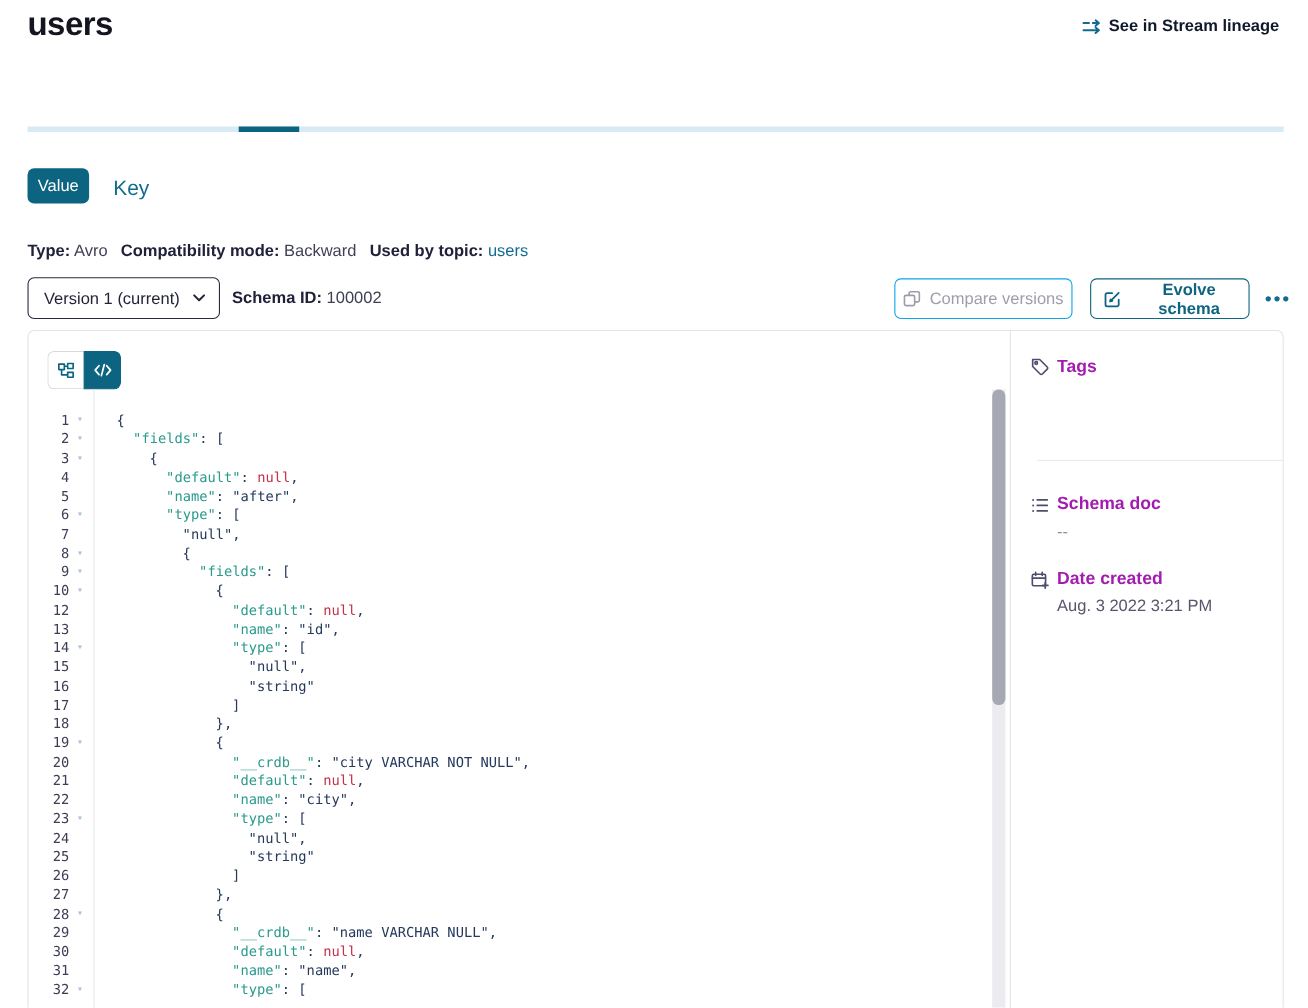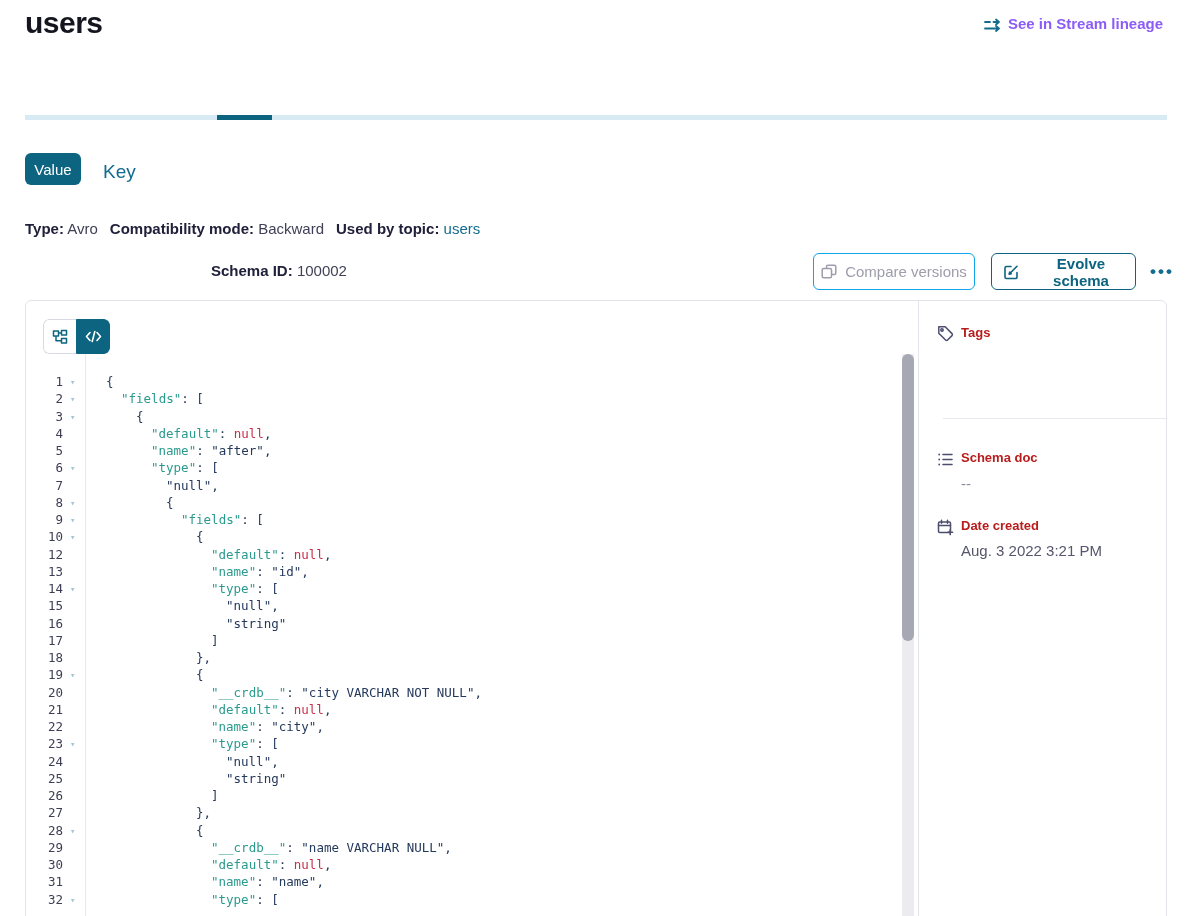--- a/index.html
+++ b/index.html
@@ -2,22 +2,22 @@
 <html><head>
 <meta charset="utf-8">
 <style>
   * { margin:0; padding:0; box-sizing:border-box; }
   html,body { width:1189px; height:916px; overflow:hidden; background:#ffffff;
     font-family:"Liberation Sans", sans-serif; color:#23233a; }
   #app { position:relative; width:1189px; height:916px; }
 
   
   .page-title { position:absolute; left:25px; top:6px; font-size:30px; font-weight:700; color:#15151f; letter-spacing:-0.5px; }
-  .lineage-link { position:absolute; right:26px; top:15px; display:flex; align-items:flex-end; gap:7px;
-    color:#8b5cf6; font-size:15px; font-weight:600; cursor:pointer; }
+  .lineage-link { position:absolute; right:26px; top:15px; display:flex; align-items:center; gap:7px;
+    color:#0f172a; font-size:15px; font-weight:600; cursor:pointer; }
 
   
   .tab-bar { position:absolute; left:25px; top:89px; display:flex; gap:30px; font-size:15px; }
   .tab { color:#136b90; cursor:pointer; padding-bottom:4px; }
   .tab.active { color:#2e2e3d; font-weight:600; }
   .tab-track { position:absolute; left:25px; top:115px; width:1142px; height:5px; background:#d8ebf5; }
   .tab-track .active-seg { position:absolute; left:192px; top:0; width:55px; height:5px; background:#0d6480; }
 
   
   .vk-value { position:absolute; left:25px; top:153px; width:56px; height:32px; background:#0d6480; color:#fff;
@@ -66,21 +66,21 @@
   .gutter-sep { position:absolute; left:59px; top:53px; bottom:0; width:1px; background:#e7e7ee; }
 
   
   .scroll-track { position:absolute; left:876px; top:53px; bottom:0; width:12px; background:#ebebf0; }
   .scroll-thumb { position:absolute; left:0; top:0; width:12px; height:287px; background:#a6a8b3; border-radius:6px; }
 
   
   .side-sep { position:absolute; left:892px; top:0; bottom:0; width:1px; background:#e3e3ea; }
   .sidebar { position:absolute; left:893px; top:0; right:0; bottom:0; }
   .side-icon { position:absolute; left:18px; width:17px; height:17px; }
-  .side-head { position:absolute; left:42px; font-size:13px; font-weight:700; color:#b91c1c; }
+  .side-head { position:absolute; left:42px; font-size:16px; font-weight:700; color:#a21caf; }
   .tags-input { position:absolute; left:42px; top:56px; width:190px; height:28px; border:none;
     border-bottom:1.5px solid #3a3a54; font-size:15px; color:#3f3f55; font-family:inherit; background:transparent; outline:none; }
   .tags-input::placeholder { color:#a6a6bb; }
   .side-div { position:absolute; left:24px; right:0; top:117px; height:1px; background:#e8e8ee; }
   .side-val { position:absolute; left:42px; font-size:15px; }
   .doc-val { top:174px; color:#8d8da1; }
   .date-val { top:241px; color:#56566c; }
 
   svg { display:block; }
 </style>
@@ -116,20 +116,28 @@
     <span class="meta-item">
       <span class="meta-label">Compatibility mode:</span>
       <span class="meta-value">Backward</span>
     </span>
     <span class="meta-item">
       <span class="meta-label">Used by topic:</span>
       <span class="meta-value link">users</span>
     </span>
   </div>
 
+  <div class="version-select">
+    <span>Version 1 (current)</span>
+    <span>
+      <svg width="12" height="8" viewBox="0 0 12 8" fill="none" stroke="#23233a" stroke-width="1.8" stroke-linecap="round" stroke-linejoin="round">
+        <path d="M1.5 1.5 L6 6 L10.5 1.5"></path>
+      </svg>
+    </span>
+  </div>
 
   <div class="schema-id">
     <span class="meta-label">Schema ID:</span>
     <span class="meta-value">100002</span>
   </div>
 
   <button class="btn btn-compare">
     <span>
       <svg width="16" height="15" viewBox="0 0 16 15" fill="none" stroke="#9d9dac" stroke-width="1.5" stroke-linejoin="round">
         <rect x="1.2" y="4.5" width="9.3" height="9.3" rx="1.5"></rect>

